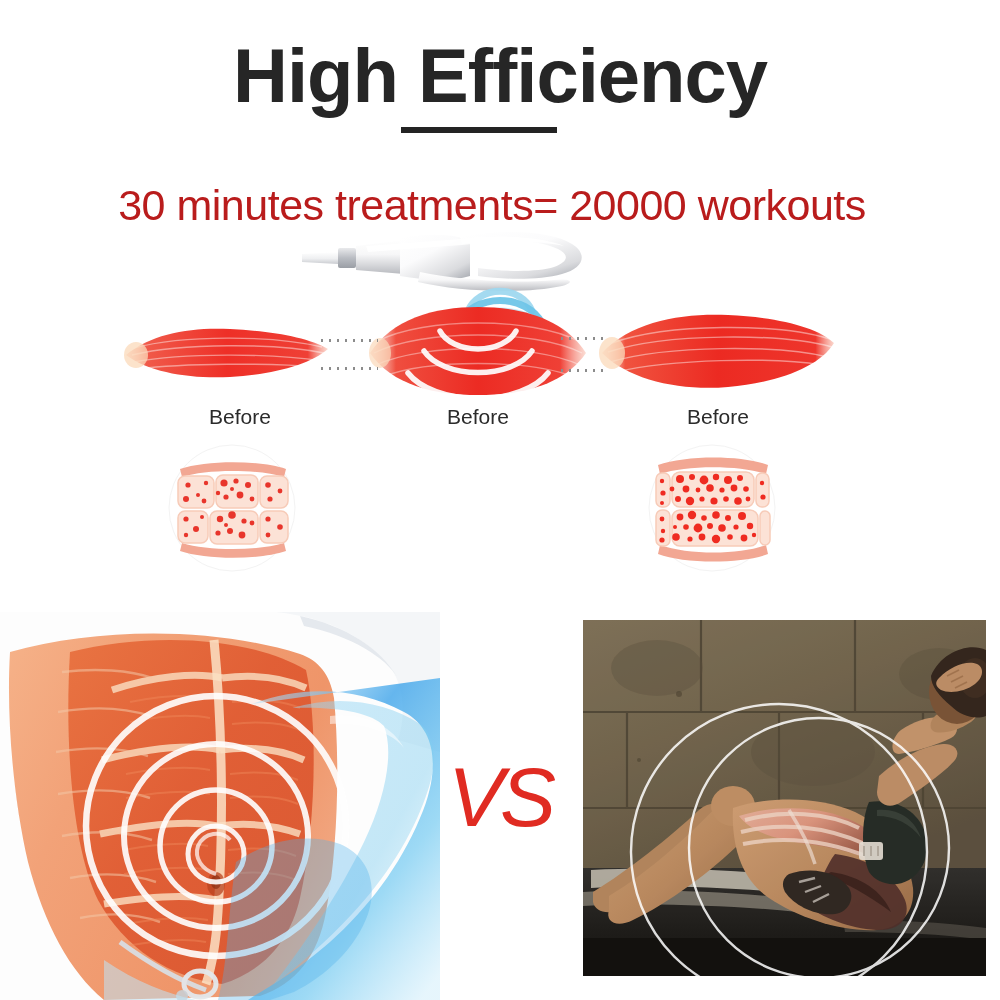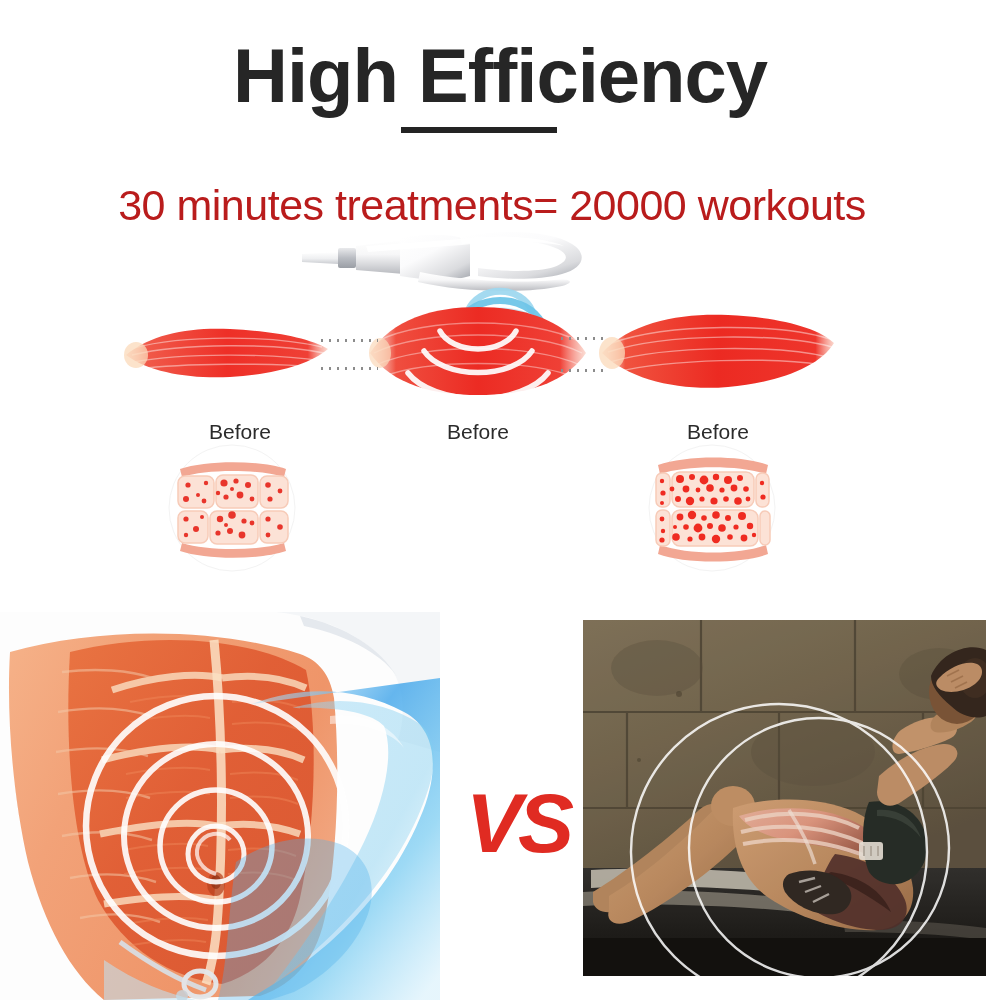--- a/index.html
+++ b/index.html
@@ -77,21 +77,20 @@
 
   
   .muscle { position: absolute; }
 
   .stage-label {
     position: absolute;
     font-size: 21px;
     color: #2b2b2b;
     text-align: center;
     white-space: nowrap;
-    margin-top: 15px;
   }
   .lbl-before { left: 140px; top: 190px; width: 200px; }
   .lbl-during { left: 378px; top: 190px; width: 200px; }
   .lbl-after  { left: 618px; top: 190px; width: 200px; }
 
   
   .dots {
     position: absolute;
     height: 3px;
     background-image: radial-gradient(circle, #8c8c8c 0 1.2px, transparent 1.4px);
@@ -122,26 +121,25 @@
     background: #6d624e;
   }
   .vs-badge {
     position: absolute;
     left: 448px;
     top: 752px;
     width: 140px;
     height: 90px;
     color: #e02b22;
     font-size: 84px;
-    font-weight: bold;
+    font-weight: normal;
     font-style: italic;
-    text-align: center;
+    text-align: left;
     line-height: 90px;
     letter-spacing: -4px;
-    margin-top: 26px;
   }
 </style>
 </head>
 <body>
 
 <div id="page">
 
   <div class="header">
     <div class="title">High Efficiency</div>
     <div class="title-rule"></div>

